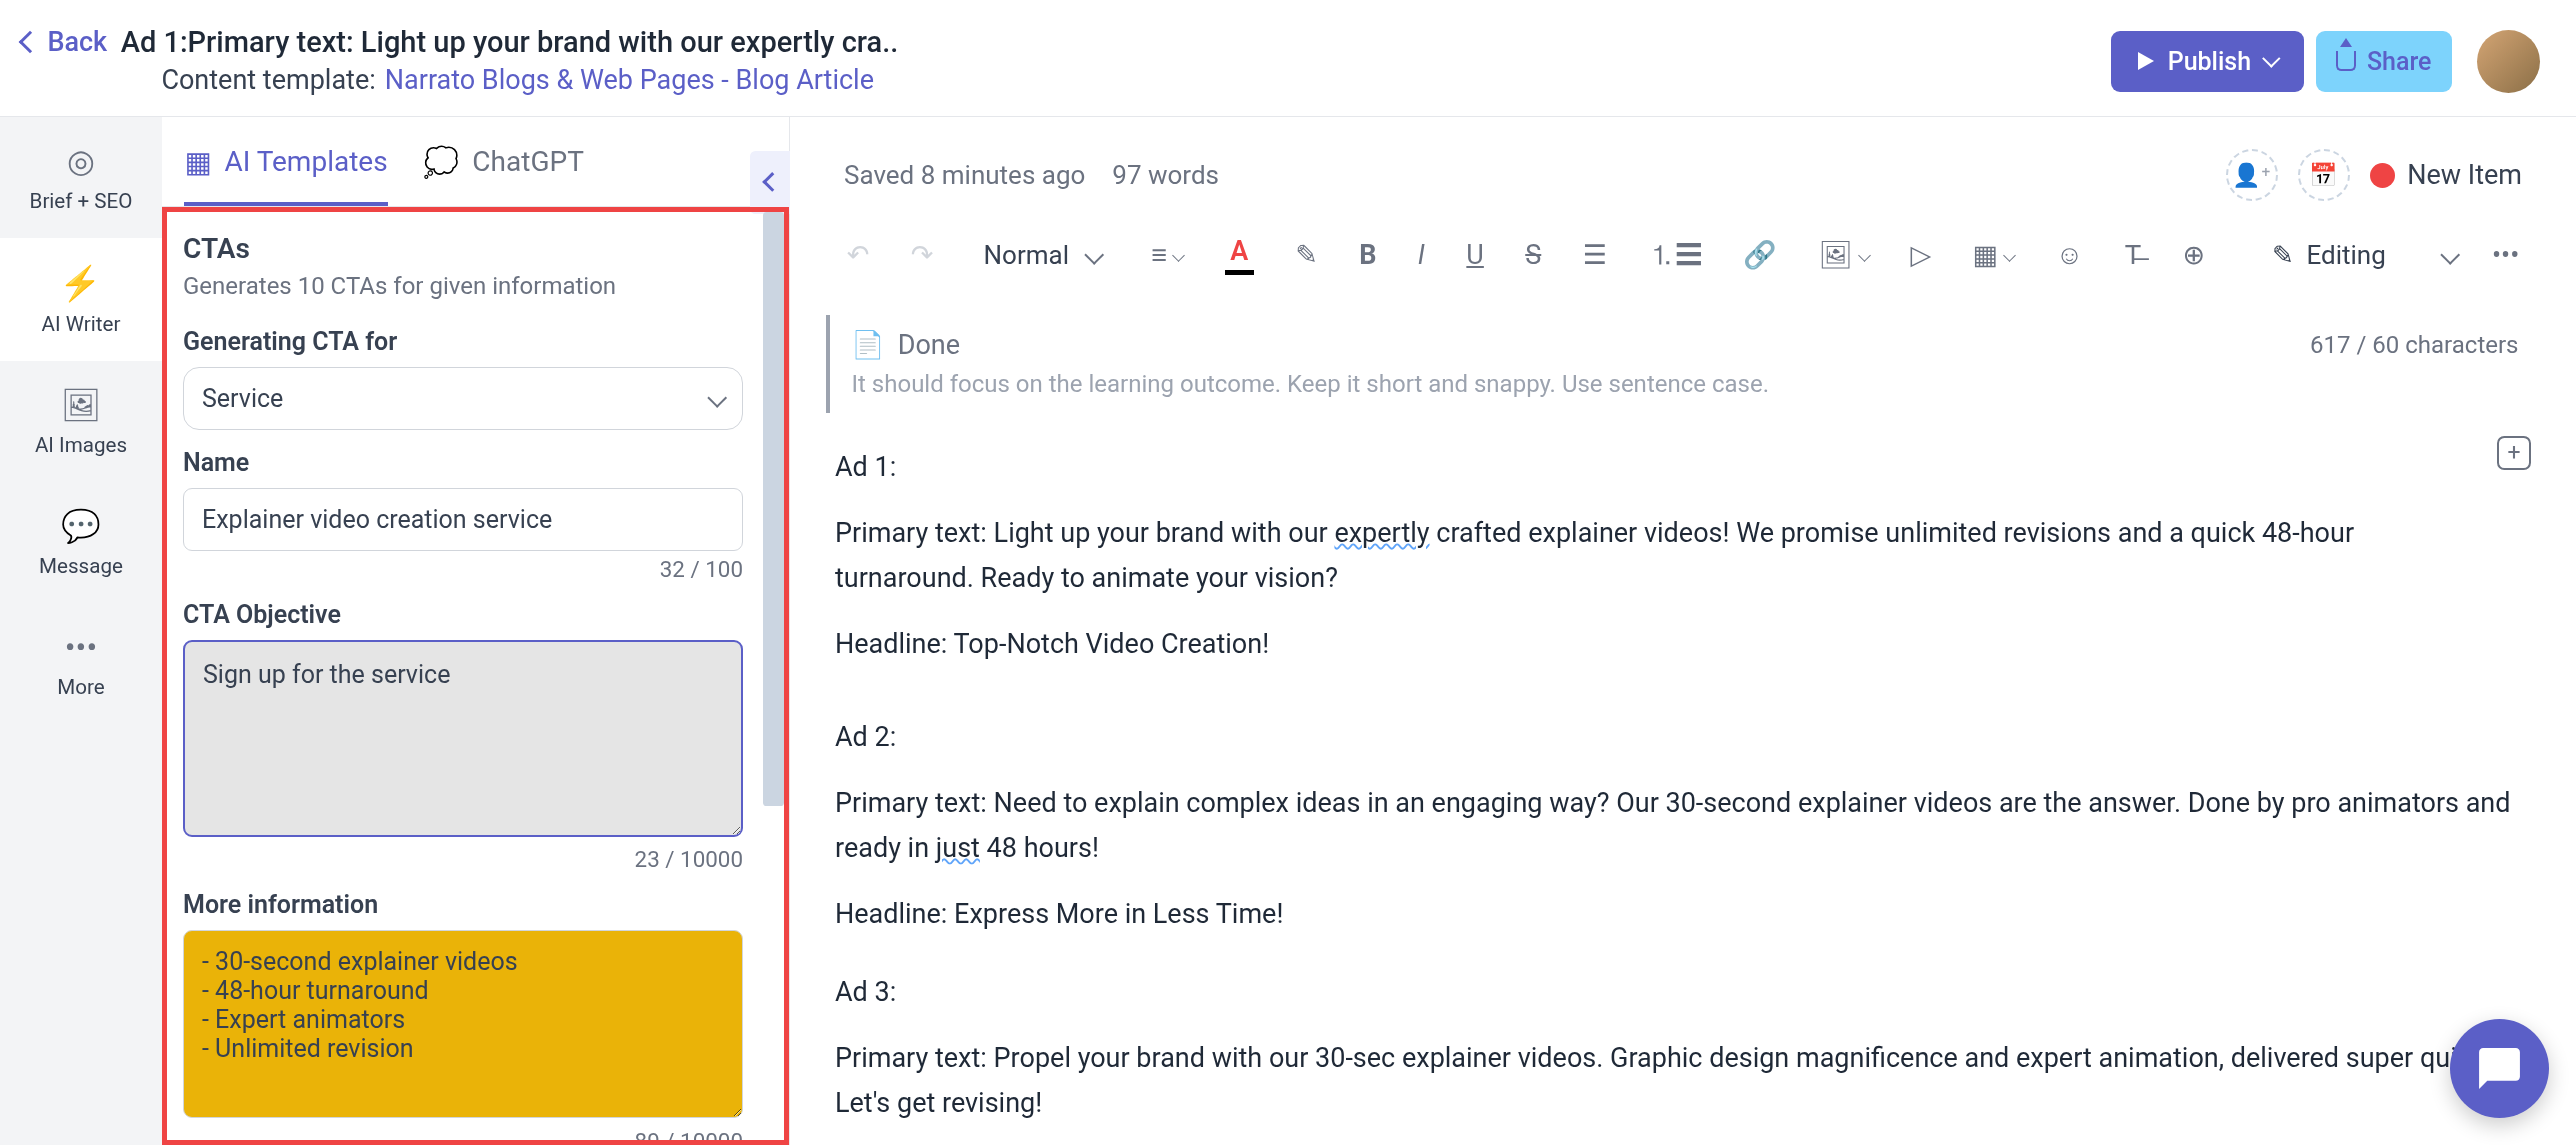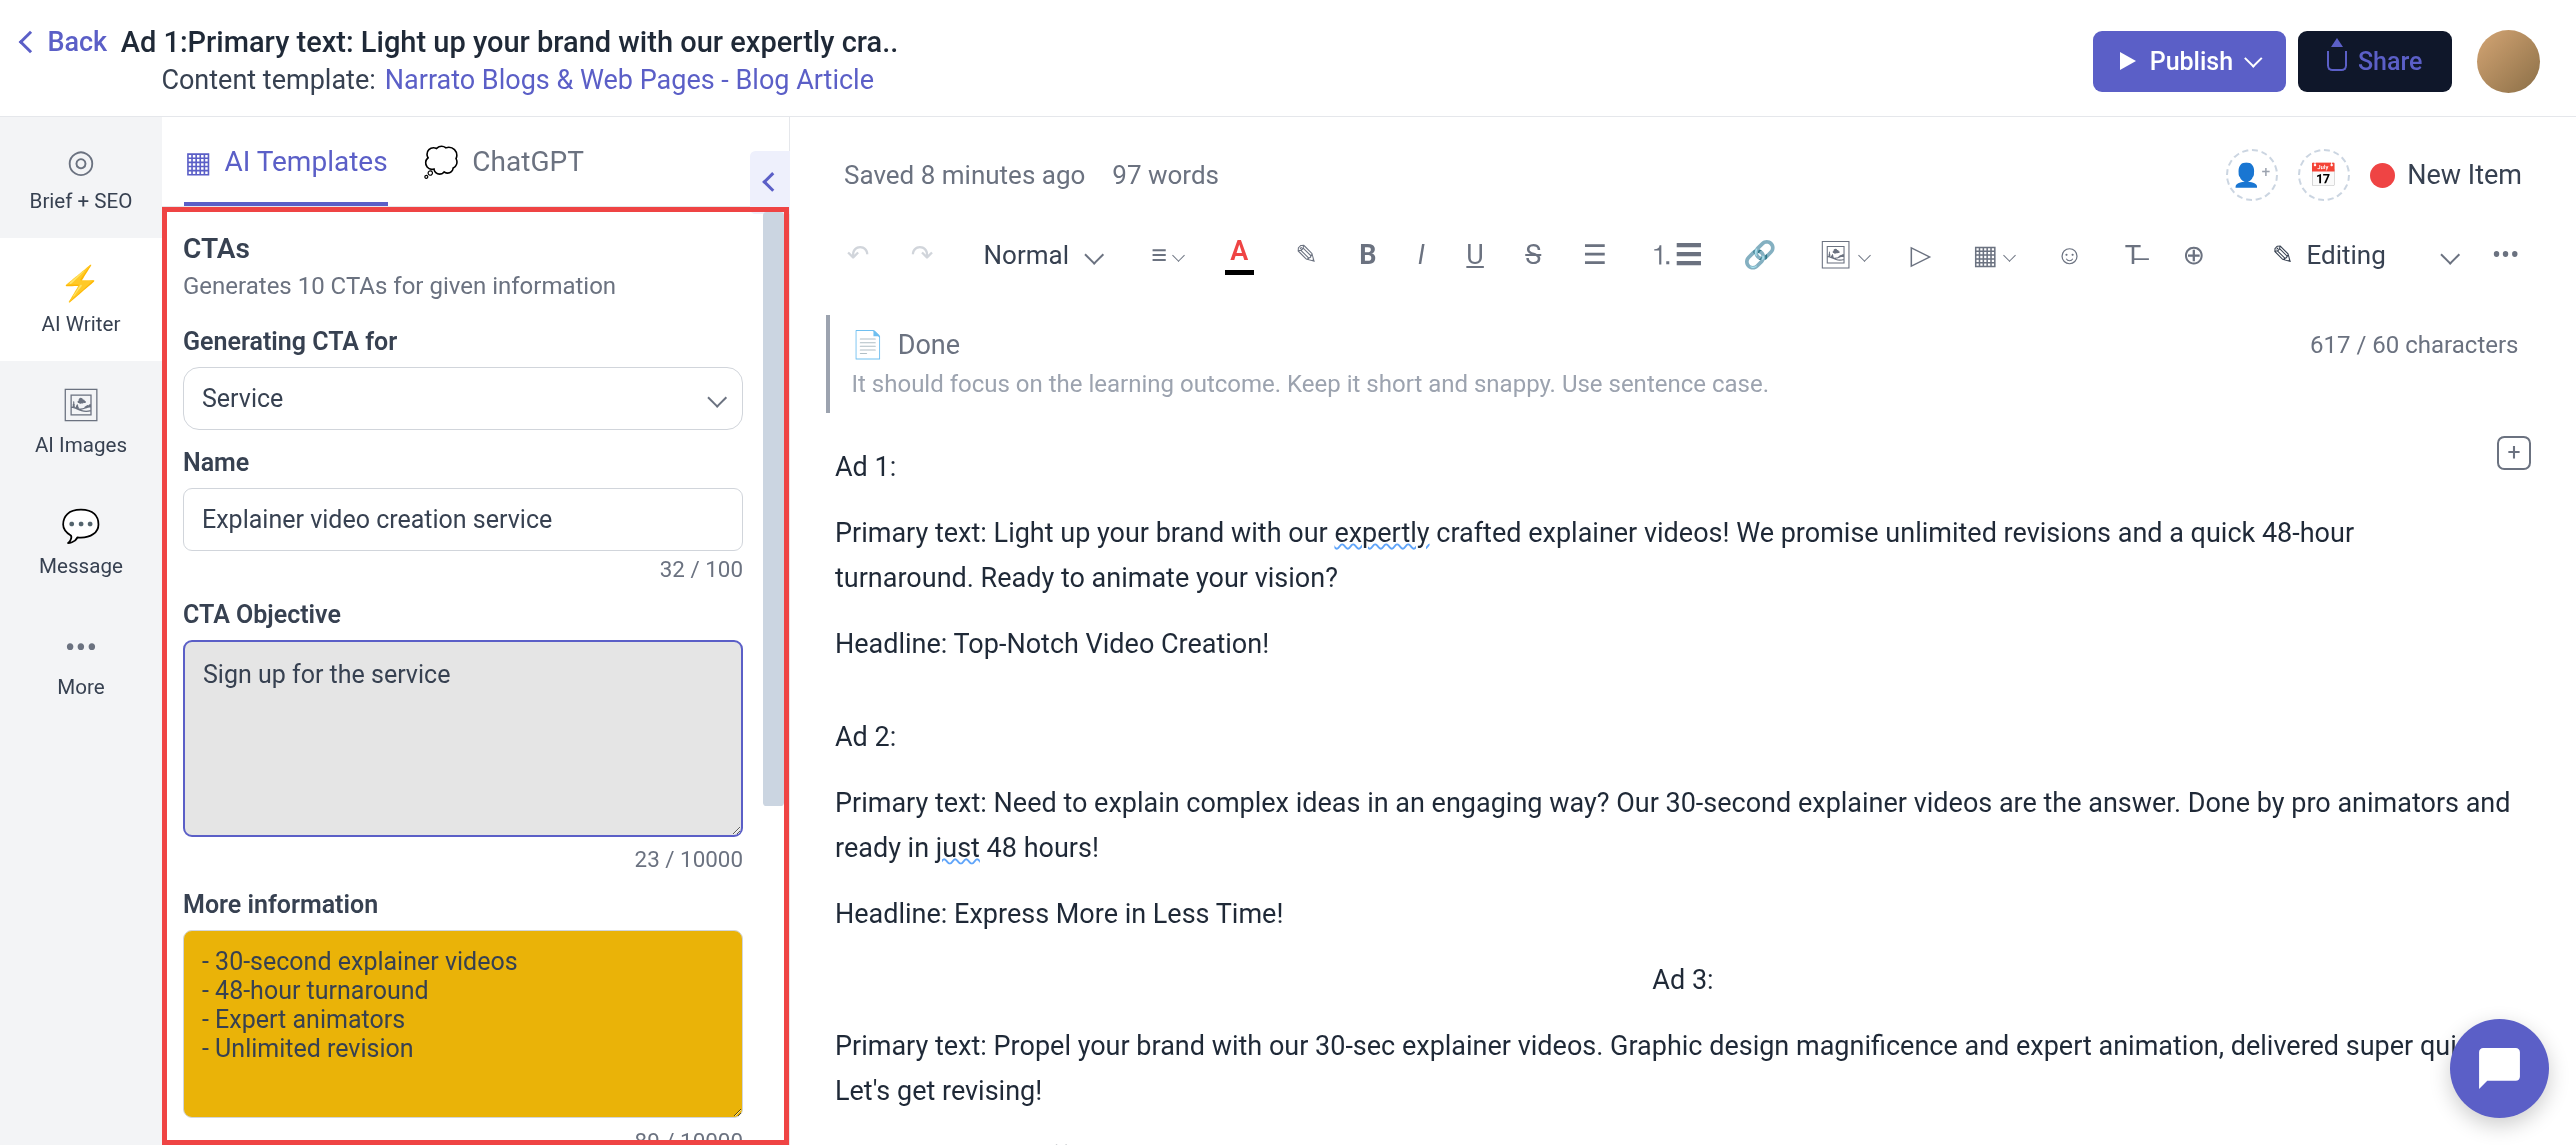--- a/index.html
+++ b/index.html
@@ -10,21 +10,21 @@
 .header-left { display:flex; flex-direction:column; gap:7.2px; }
 .back-row { display:flex; align-items:center; gap:13.5px; }
 .back-link { display:flex; align-items:center; gap:9px; color:#5b5fc7; font-size:27px; font-weight:500; cursor:pointer; }
 .chevron-left { width:16px; height:16px; border-left:3.6px solid #5b5fc7; border-bottom:3.6px solid #5b5fc7; transform:rotate(45deg); }
 .title-text { font-size:29px; color:#1f2937; font-weight:500; }
 .template-row { font-size:27px; display:flex; gap:9px; margin-left:139px; margin-top:-1.8px;}
 .template-label { color:#374151; }
 .template-link { color:#5b5fc7; cursor:pointer; }
 .header-right { display:flex; align-items:center; gap:12px; margin-top:4.5px;}
 .publish-btn { background:#5b5fc7; color:#fff; padding:16px 27px; border-radius:9px; font-size:25px; font-weight:500; display:flex; align-items:center; gap:13.5px; cursor:pointer; border:none; }
-.share-btn { background:#0f172a; color:#5b5fc7; padding:16px 29px; border-radius:9px; font-size:25px; font-weight:500; display:flex; align-items:center; gap:10.8px; cursor:pointer; border:none; }
+.share-btn { background:#7dd3fc; color:#5b5fc7; padding:16px 20px; border-radius:9px; font-size:25px; font-weight:500; display:flex; align-items:center; gap:10.8px; cursor:pointer; border:none; }
 .avatar { width:63px; height:63px; border-radius:50%; background:linear-gradient(135deg,#d4a574,#8b6f47); margin-left:13.5px; }
 .send-icon { width:0; height:0; border-top:9px solid transparent; border-bottom:9px solid transparent; border-left:16px solid #fff; }
 .chevron-down-sm { width:12.6px; height:12.6px; border-right:2.7px solid #fff; border-bottom:2.7px solid #fff; transform:rotate(45deg); margin-top:-4.5px;}
 .upload-icon { width:20px; height:20px; border:2.2px solid #5b5fc7; border-top:none; border-radius:0 0 5.4px 5.4px; position:relative; }
 .upload-icon::after { content:''; position:absolute; left:50%; top:-12.6px; width:0; height:0; border-left:6.3px solid transparent; border-right:6.3px solid transparent; border-bottom:9px solid #5b5fc7; transform:translateX(-50%); }
 
 
 .main { display:flex; height:calc(100% - 117px); }
 
 
@@ -260,21 +260,21 @@
           <p><span>Primary text: Light up your brand with our </span><span class="underline-wavy">expertly</span><span> crafted explainer videos! We promise unlimited revisions and a quick 48-hour turnaround. Ready to animate your vision?</span></p>
           <p>Headline: Top-Notch Video Creation!</p>
         </div>
         <div class="add-icon">+</div>
       </div>
 
       <p style="margin-top:27px;">Ad 2:</p>
       <p><span>Primary text: Need to explain complex ideas in an engaging way? Our 30-second explainer videos are the answer. Done by pro animators and ready in </span><span class="underline-wavy">just</span><span> 48 hours!</span></p>
       <p>Headline: Express More in Less Time!</p>
 
-      <p style="margin-top:22px;text-align:center;">Ad 3:</p>
+      <p style="margin-top:34px;">Ad 3:</p>
       <p>Primary text: Propel your brand with our 30-sec explainer videos. Graphic design magnificence and expert animation, delivered super quickly. Let's get revising!</p>
       <p>Headline: Quick, Effective Ad Creativity!</p>
     </div>
   </div>
 </div>
 
 <div class="chat-bubble">
   <svg viewBox="0 0 24 24">
       <path d="M20 2H4c-1.1 0-2 .9-2 2v18l4-4h14c1.1 0 2-.9 2-2V4c0-1.1-.9-2-2-2z"></path>
     </svg>

